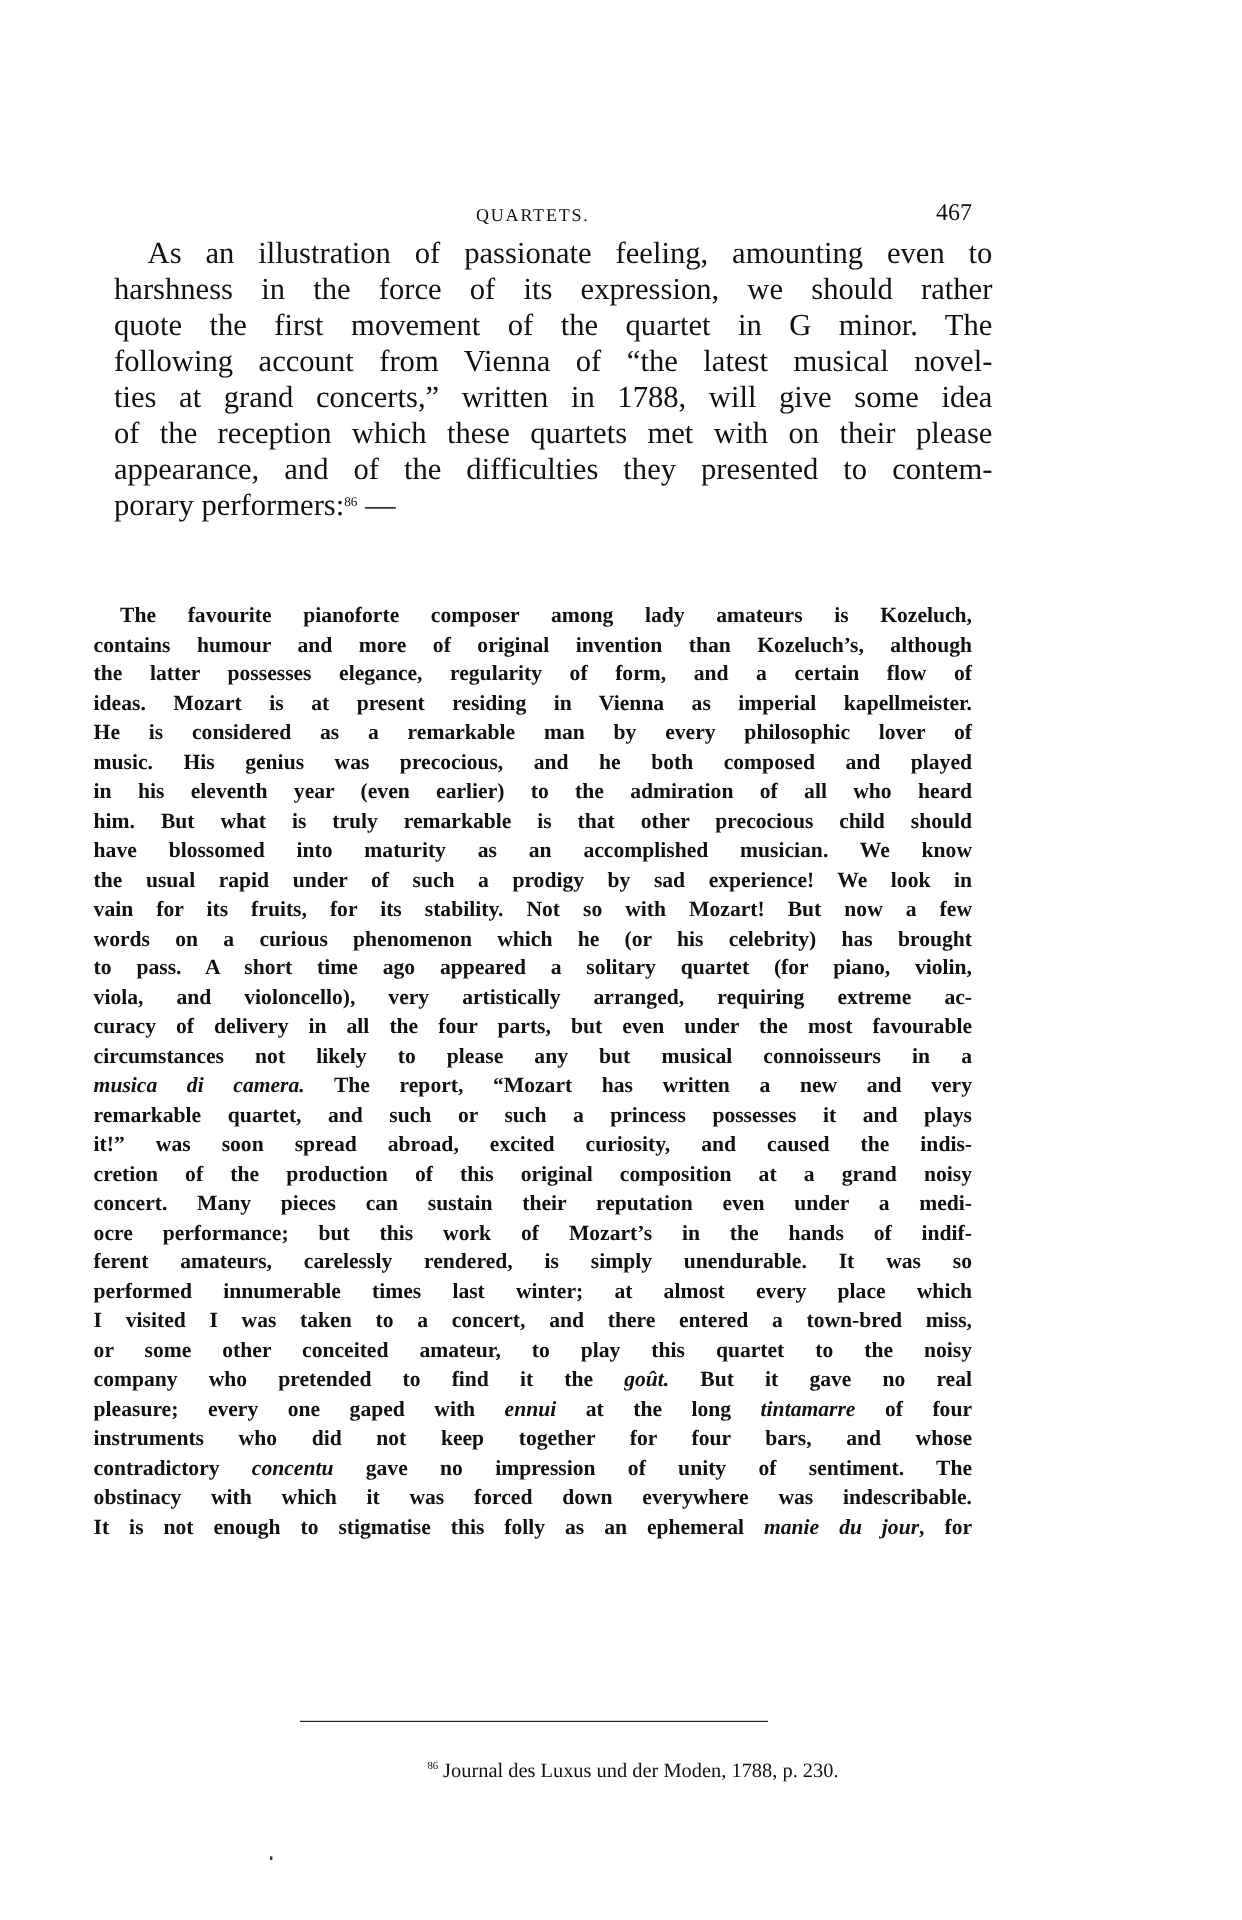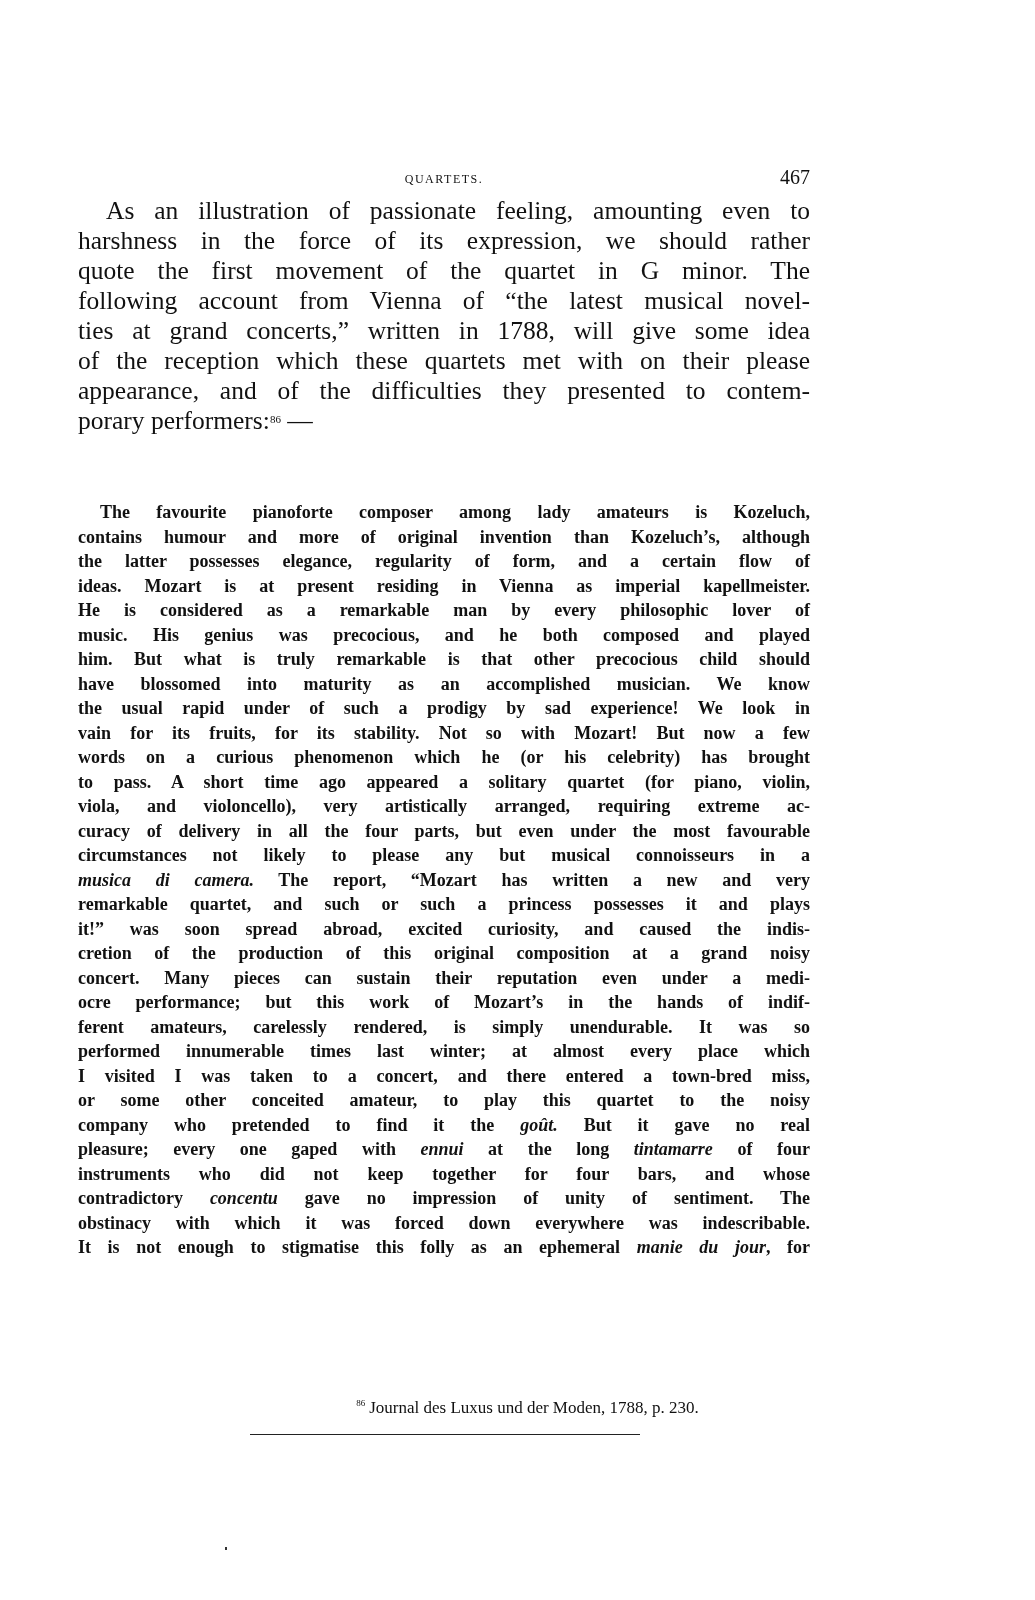--- a/index.html
+++ b/index.html
@@ -26,34 +26,34 @@
     top: 168px;
     left: 78px;
     width: 732px;
     height: 30px;
   }
   .running-title {
     position: absolute;
     left: 0;
     width: 100%;
     text-align: center;
-    font-size: 12px;
+    font-size: 15px;
     letter-spacing: 1.5px;
     top: 4px;
   }
   .page-number {
     position: absolute;
     right: 0;
     top: -2px;
     font-size: 20px;
   }
   .body-text {
     position: absolute;
     top: 196px;
-    left: 78px;
+    left: 95px;
     width: 732px;
   }
   .line {
     display: block;
     white-space: nowrap;
     text-align: justify;
     text-align-last: justify;
   }
   .line.last {
     text-align-last: left;
@@ -90,21 +90,21 @@
   .rule {
     position: absolute;
     top: 1434px;
     left: 250px;
     width: 390px;
     height: 0;
     border-top: 1.5px solid #222;
   }
   .footnote {
     position: absolute;
-    top: 1398px;
+    top: 1466px;
     left: 0;
     width: 1035px;
     text-align: center;
     font-size: 17px;
     padding-left: 20px;
     box-sizing: border-box;
   }
   .footnote sup {
     font-size: 9px;
     vertical-align: top;
@@ -143,20 +143,21 @@
     <span class="line last"><span>porary performers:</span><sup class="fn">86</sup><span> —</span></span>
   </div>
 
   <div class="quote">
     <span class="line indent">The favourite pianoforte composer among lady amateurs is Kozeluch,</span>
     <span class="line">contains humour and more of original invention than Kozeluch’s, although</span>
     <span class="line">the latter possesses elegance, regularity of form, and a certain flow of</span>
     <span class="line">ideas. Mozart is at present residing in Vienna as imperial kapellmeister.</span>
     <span class="line">He is considered as a remarkable man by every philosophic lover of</span>
     <span class="line">music. His genius was precocious, and he both composed and played</span>
+    <span class="line">in his eleventh year (even earlier) to the admiration of all who heard</span>
     <span class="line">him. But what is truly remarkable is that other precocious child should</span>
     <span class="line">have blossomed into maturity as an accomplished musician. We know</span>
     <span class="line">the usual rapid under of such a prodigy by sad experience! We look in</span>
     <span class="line">vain for its fruits, for its stability. Not so with Mozart! But now a few</span>
     <span class="line">words on a curious phenomenon which he (or his celebrity) has brought</span>
     <span class="line">to pass. A short time ago appeared a solitary quartet (for piano, violin,</span>
     <span class="line">viola, and violoncello), very artistically arranged, requiring extreme ac-</span>
     <span class="line">curacy of delivery in all the four parts, but even under the most favourable</span>
     <span class="line">circumstances not likely to please any but musical connoisseurs in a</span>
     <span class="line"><i>musica di camera.</i><span> The report, “Mozart has written a new and very</span></span>

